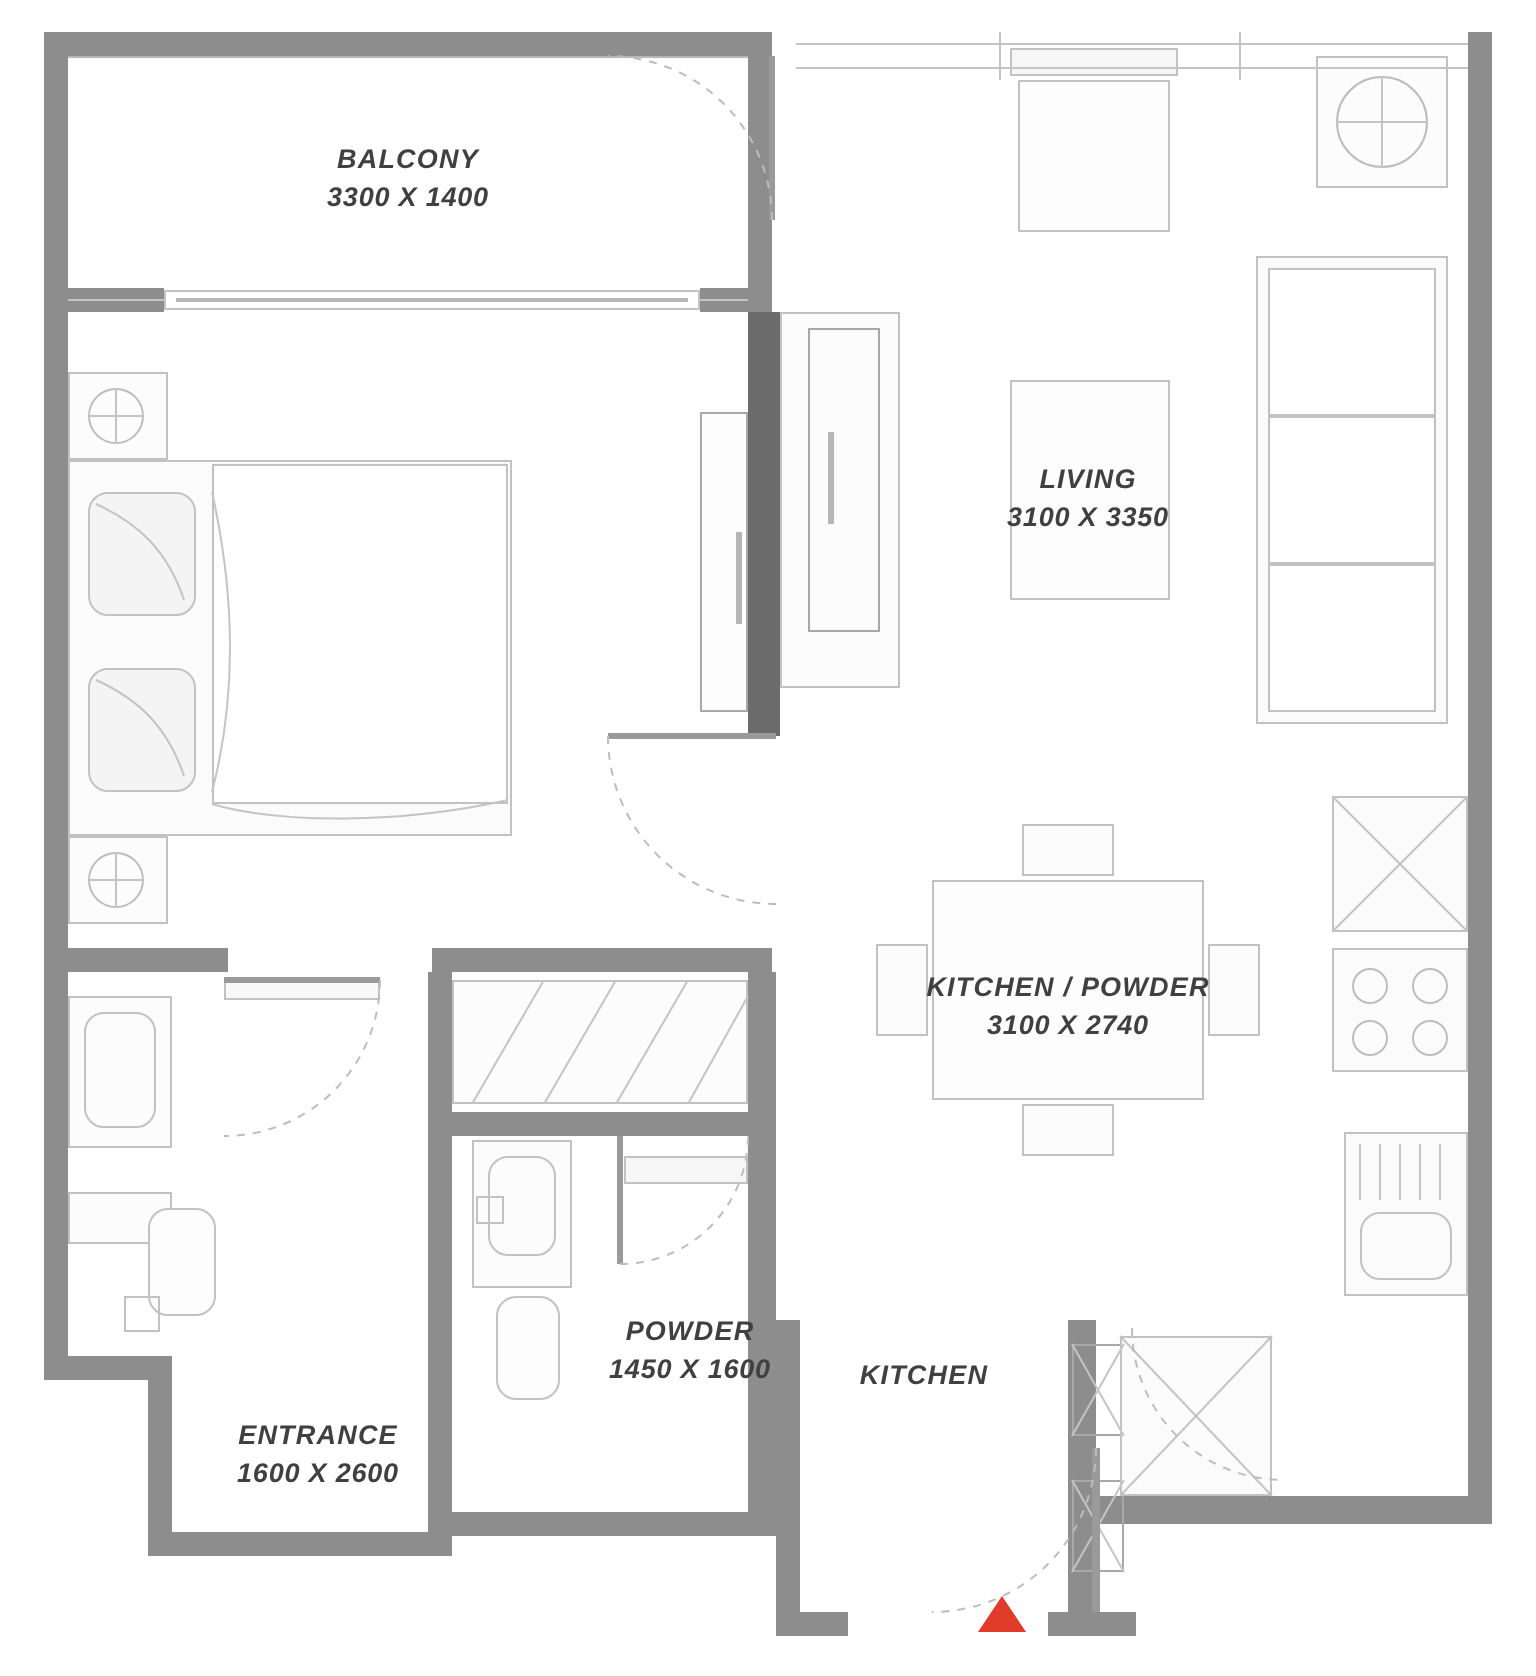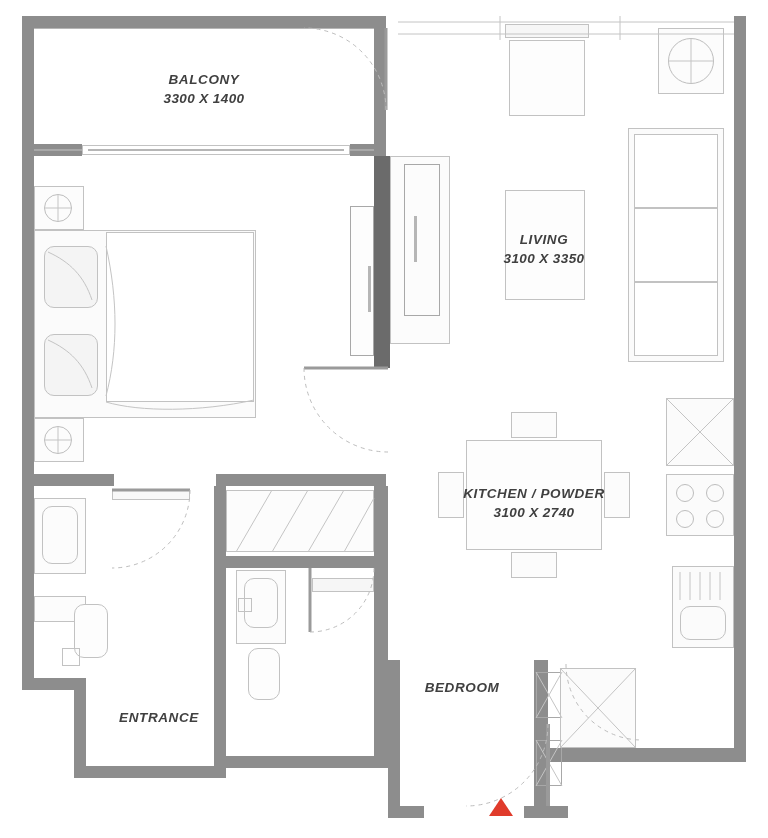--- a/index.html
+++ b/index.html
@@ -266,24 +266,29 @@
   <div class="label" style="left:544px; top:230px; width:170px; transform:translateX(-85px);">
     <span>LIVING</span>
     <span class="dim">3100 X 3350</span>
   </div>
 
   <div class="label" style="left:534px; top:484px; width:220px; transform:translateX(-110px);">
     <span>KITCHEN / POWDER</span>
     <span class="dim">3100 X 2740</span>
   </div>
 
+  <div class="label" style="left:345px; top:656px; width:160px; transform:translateX(-80px);">
+    <span>POWDER</span>
+    <span class="dim">1450 X 1600</span>
+  </div>
 
   <div class="label" style="left:159px; top:708px; width:170px; transform:translateX(-85px);">
     <span>ENTRANCE</span>
+    <span class="dim">1600 X 2600</span>
   </div>
 
   <div class="label" style="left:462px; top:678px; width:140px; transform:translateX(-70px);">
-    <span>BEDROOM</span>
+    <span>KITCHEN</span>
   </div>
 
   <div class="marker" style="left:489px; top:798px;"></div>
 
 </div>
 
 </body></html>

